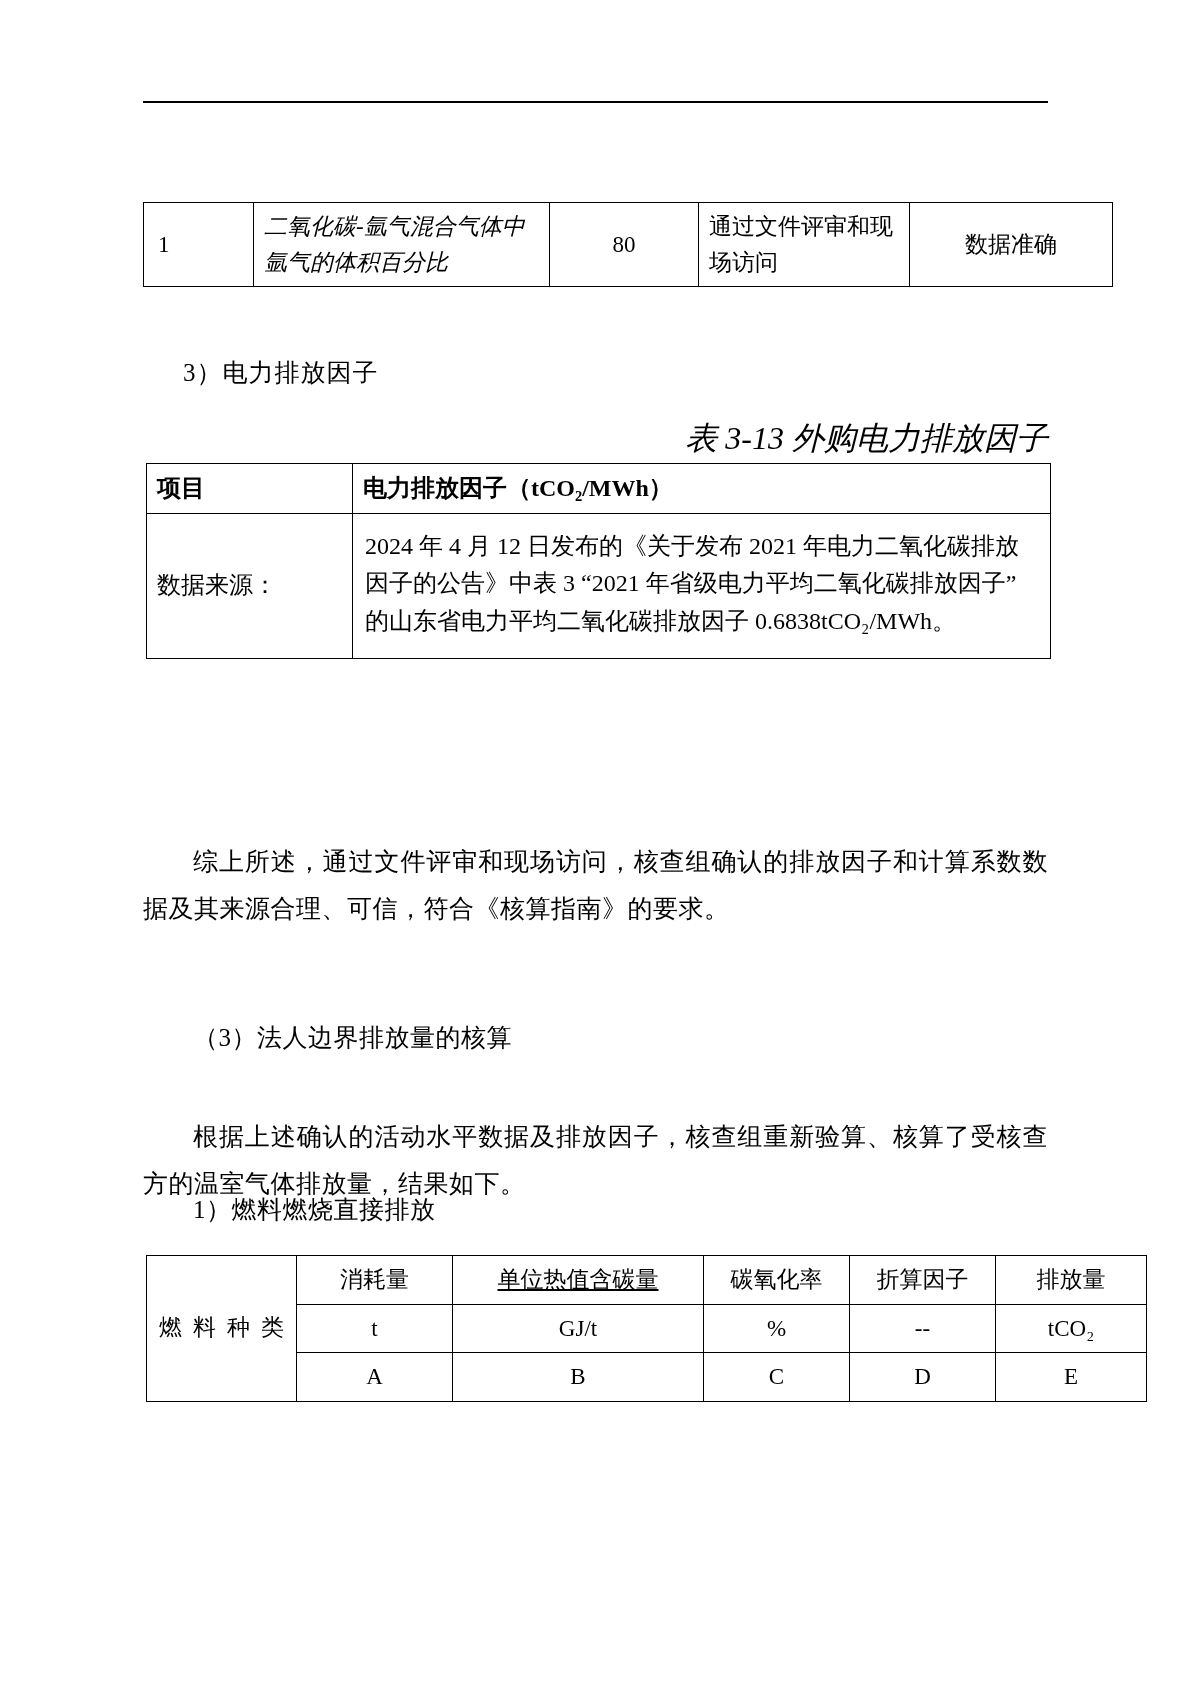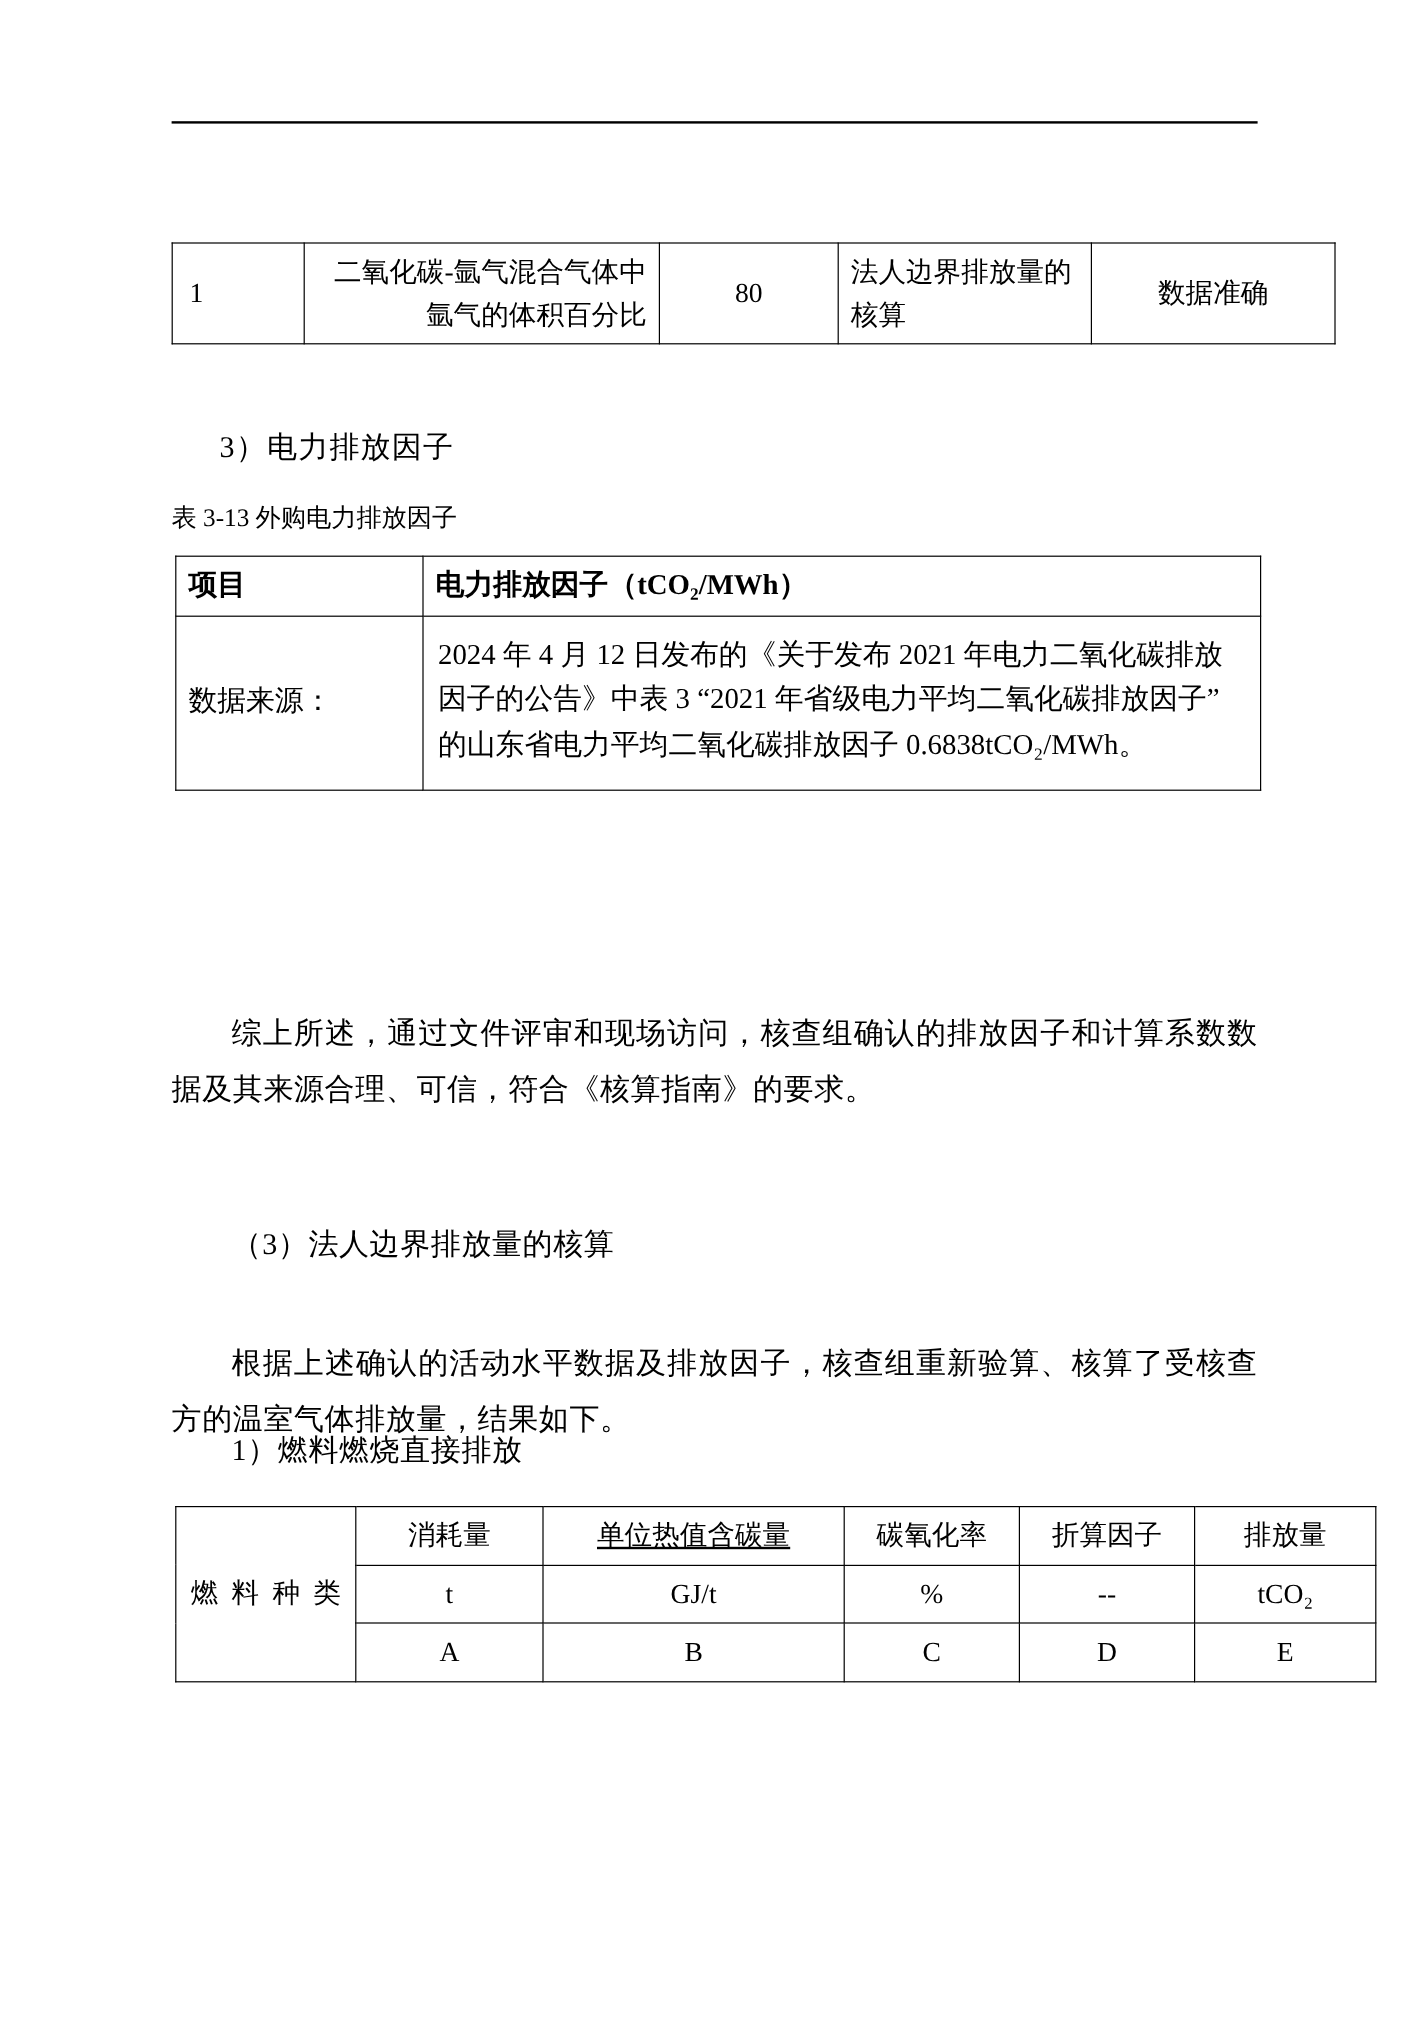--- a/index.html
+++ b/index.html
@@ -50,21 +50,21 @@
 
   
   .tbl-argon {
     position: absolute;
     left: 0;
     top: 202px;
     width: 860px;
   }
   .tbl-argon td { font-size: 23px; }
   .tbl-argon .c1 { width: 85px; text-align: left; padding-left: 14px; }
-  .tbl-argon .c2 { width: 275px; text-align: right; }
+  .tbl-argon .c2 { width: 275px; text-align: left; font-style: italic; }
   .tbl-argon .c3 { width: 128px; text-align: center; }
   .tbl-argon .c4 { width: 190px; text-align: left; }
   .tbl-argon .c5 { width: 182px; text-align: center; }
 
   
   .h-item {
     position: absolute;
     font-size: 25px;
     letter-spacing: 1px;
   }
@@ -73,22 +73,23 @@
     font-size: 25px;
     line-height: 47px;
     letter-spacing: 0.5px;
     text-align: justify;
   }
   .indent { text-indent: 2em; }
 
   .tbl-caption {
     position: absolute;
     width: 905px;
-    text-align: left;
-    font-size: 21px;
+    text-align: right;
+    font-size: 32px;
+    font-style: italic;
   }
 
   
   .tbl-elec {
     position: absolute;
     left: 3px;
     top: 463px;
     width: 900px;
   }
   .tbl-elec td {
@@ -142,21 +143,21 @@
   <div class="header-rule"></div>
 
   <div class="content">
 
     <table class="doc-table tbl-argon">
       <tbody>
         <tr>
           <td class="c1">1</td>
           <td class="c2">二氧化碳-氩气混合气体中氩气的体积百分比</td>
           <td class="c3">80</td>
-          <td class="c4">法人边界排放量的核算</td>
+          <td class="c4">通过文件评审和现场访问</td>
           <td class="c5">数据准确</td>
         </tr>
       </tbody>
     </table>
 
     <div class="h-item" style="left:40px; top:356px;">3）电力排放因子</div>
 
     <div class="tbl-caption" style="top:417px;">表 3-13 外购电力排放因子</div>
 
     <table class="doc-table tbl-elec">

